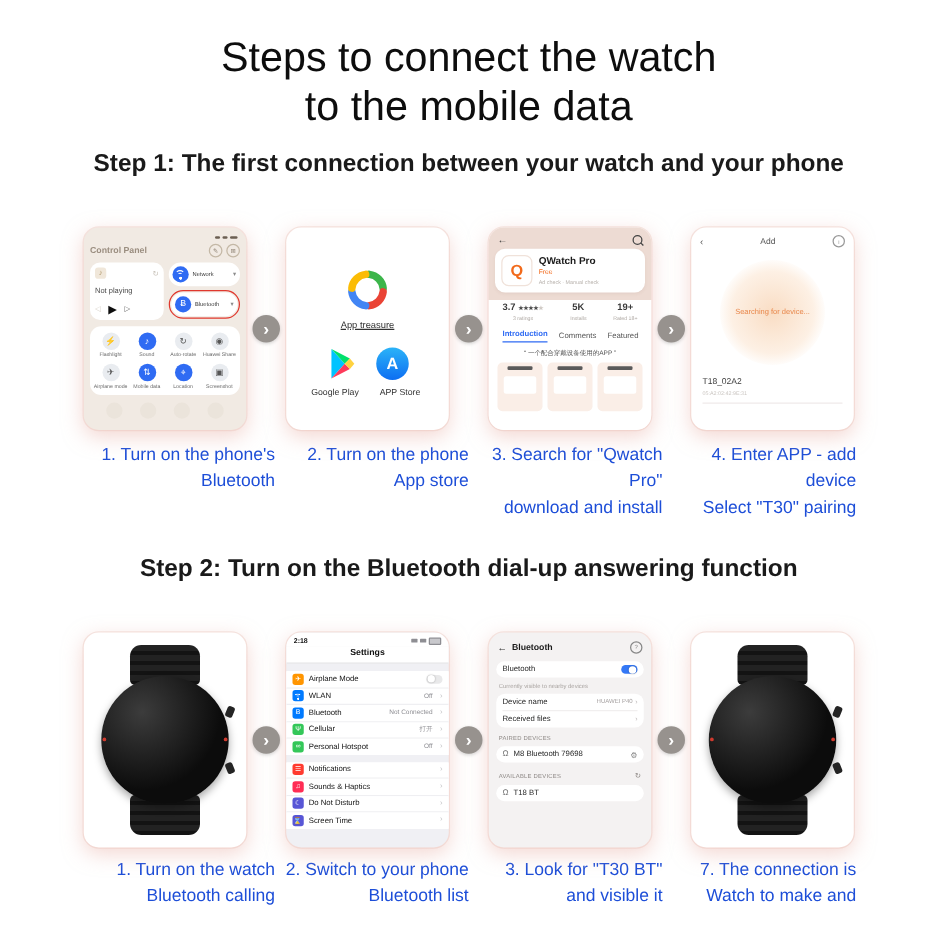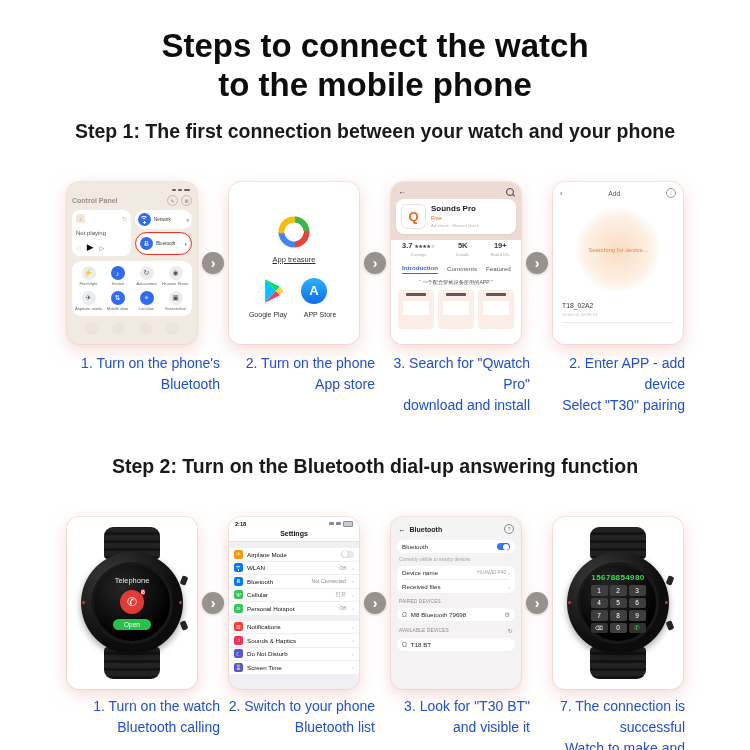--- a/index.html
+++ b/index.html
@@ -1,18 +1,18 @@
 <!DOCTYPE html>
 <html><head>
 <meta charset="utf-8">
 <style>
   html,body{margin:0;padding:0;background:#fff;}
   body{width:750px;height:750px;overflow:hidden;font-family:"Liberation Sans",sans-serif;color:#222;}
   .page{width:750px;height:750px;padding-top:26px;box-sizing:border-box;}
-  h1{margin:0;text-align:center;font-size:33px;line-height:39px;font-weight:700;color:#0d0d0d;letter-spacing:0;}
+  h1{margin:0;text-align:center;font-size:33px;line-height:39px;font-weight:400;color:#0d0d0d;letter-spacing:0;}
   .step-heading{text-align:center;font-size:19.5px;font-weight:600;color:#1a1a1a;margin-top:16px;}
   .shot-row{display:flex;justify-content:center;gap:15px;margin-top:39px;position:relative;}
   .shot{width:130px;height:162px;border-radius:12px;background:#fff;box-shadow:0 5px 16px rgba(233,178,168,.5),0 0 0 1px #f7e9e5;overflow:hidden;position:relative;box-sizing:border-box;}
   .row2 .shot{height:172px;}
   .step-arrow{width:22px;height:22px;border-radius:50%;background:#97928e;color:#fff;display:flex;align-items:center;justify-content:center;font-size:14px;font-weight:700;align-self:center;margin:0 -10px;z-index:3;box-shadow:0 1px 3px rgba(0,0,0,.18);flex:0 0 auto;}
   .caption-row{display:grid;grid-template-columns:repeat(4,155px);justify-content:center;margin-top:9px;}
   .caption{text-align:right;font-size:14px;line-height:21px;color:#1d4ed8;}
   .caption span{display:block;}
 
   
@@ -161,21 +161,21 @@
   .hrow .gear{margin-left:auto;font-size:6.5px;color:#8b8b8b;}
   .hint{font-size:4.7px;color:#a9a4a1;margin:4px 2px 0;}
   .caps{display:flex;align-items:center;font-size:4.7px;color:#8d8885;margin:6px 2px 0;letter-spacing:0.2px;}
   .caps .rf{margin-left:auto;font-size:6px;color:#8d8885;}
 </style>
 </head>
 <body>
 
 <div class="page">
 
-  <h1><span>Steps to connect the watch</span><br><span>to the mobile phone</span></h1>
+  <h1><span>Steps to connect the watch</span><br><span>to the mobile data</span></h1>
 
   <div class="step-heading">Step 1: The first connection between your watch and your phone</div>
 
   <div class="shot-row">
 
     <div class="shot cp">
       <div class="cp-status">
           <i></i>
           <i></i>
           <i style="width:6px"></i>
@@ -287,21 +287,21 @@
     <div class="step-arrow">›</div>
 
     <div class="shot qw">
       <div class="qw-head">
         <span class="bk">←</span>
         <span class="mag"></span>
       </div>
       <div class="qw-app">
         <span class="qw-logo">Q</span>
         <span>
-          <div class="qw-name">Sounds Pro</div>
+          <div class="qw-name">QWatch Pro</div>
           <div class="qw-free">Free</div>
           <div class="qw-note">Ad check · Manual check</div>
         </span>
       </div>
       <div class="qw-stats">
         <div class="qst">
           <div class="v"><span>3.7</span> <span class="stars">★★★★</span><span class="stars-dim">★</span></div>
           <div class="s">3 ratings</div>
         </div>
         <div class="qst">
@@ -361,43 +361,35 @@
       </div>
     <div class="caption">
         <span>2. Turn on the phone</span>
         <span>App store</span>
       </div>
     <div class="caption">
         <span>3. Search for "Qwatch Pro"</span>
         <span>download and install</span>
       </div>
     <div class="caption">
-        <span>2. Enter APP - add device</span>
+        <span>4. Enter APP - add device</span>
         <span>Select "T30" pairing</span>
       </div>
   </div>
 
-  <div class="step-heading" style="margin-top:39px">Step 2: Turn on the Bluetooth dial-up answering function</div>
+  <div class="step-heading" style="margin-top:28px">Step 2: Turn on the Bluetooth dial-up answering function</div>
 
   <div class="shot-row row2">
 
     <div class="shot watch-card">
       <div class="watch">
         <div class="strap"></div>
         <div class="case">
           <span class="rdot l"></span>
             <span class="rdot r"></span>
-          <div class="face">
-            <span class="wt">Telephone</span>
-            <span class="call-badge">
-                <span>✆</span>
-                <span class="bt-mini">Ƀ</span>
-              </span>
-            <span class="open-pill">Open</span>
-          </div>
         </div>
         <div class="strap bottom"></div>
       </div>
     </div>
 
     <div class="step-arrow">›</div>
 
     <div class="shot ios">
       <div class="ios-status">
         <span class="tm">2:18</span>
@@ -512,37 +504,20 @@
     </div>
 
     <div class="step-arrow">›</div>
 
     <div class="shot watch-card">
       <div class="watch">
         <div class="strap"></div>
         <div class="case">
           <span class="rdot l"></span>
             <span class="rdot r"></span>
-          <div class="face dial-face">
-            <span class="dial-num">15678854980</span>
-            <div class="keypad">
-              <span class="key">1</span>
-              <span class="key">2</span>
-              <span class="key">3</span>
-              <span class="key">4</span>
-              <span class="key">5</span>
-              <span class="key">6</span>
-              <span class="key">7</span>
-              <span class="key">8</span>
-              <span class="key">9</span>
-              <span class="key dim">⌫</span>
-              <span class="key">0</span>
-              <span class="key call">✆</span>
-            </div>
-          </div>
         </div>
         <div class="strap bottom"></div>
       </div>
     </div>
   </div>
 
   <div class="caption-row" style="margin-top:7px">
     <div class="caption">
         <span>1. Turn on the watch</span>
         <span>Bluetooth calling</span>
@@ -550,18 +525,17 @@
     <div class="caption">
         <span>2. Switch to your phone</span>
         <span>Bluetooth list</span>
       </div>
     <div class="caption">
         <span>3. Look for "T30 BT"</span>
         <span>and visible it</span>
       </div>
     <div class="caption">
         <span>7. The connection is</span>
-        <span>successful</span>
         <span>Watch to make and</span>
       </div>
   </div>
 
 </div>
 
 </body></html>

